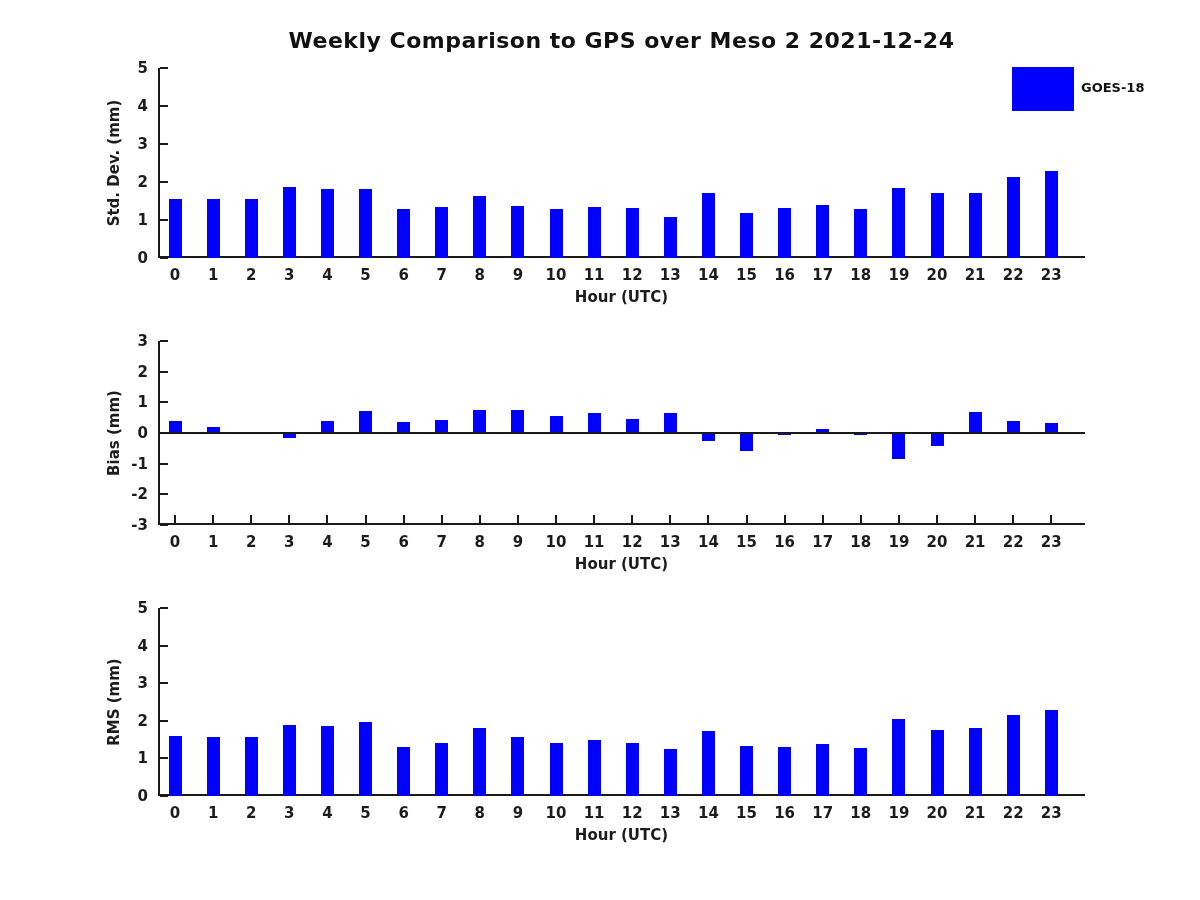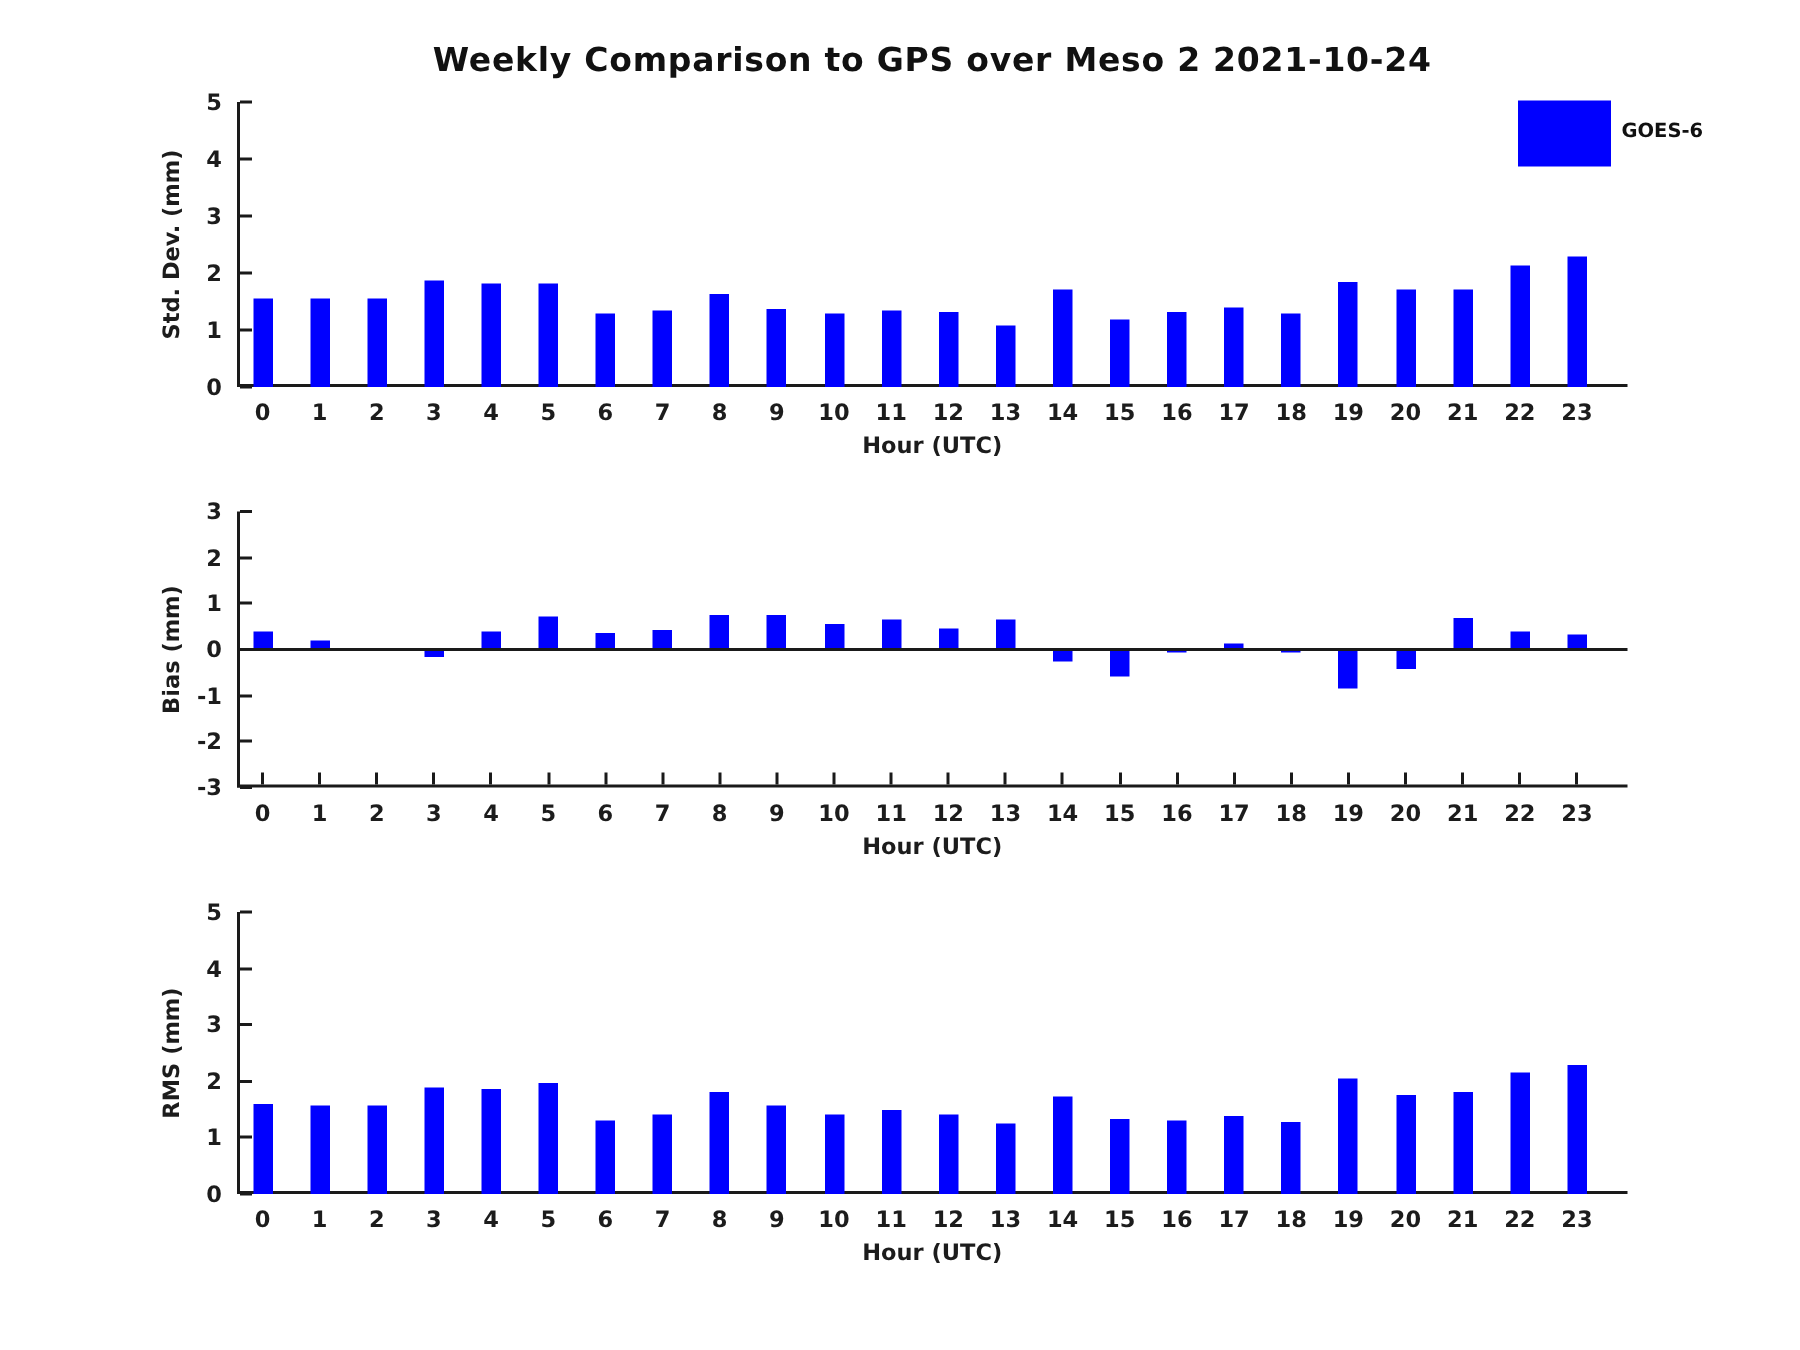--- a/index.html
+++ b/index.html
@@ -40,25 +40,25 @@
   .legend-swatch{position:absolute;left:0;top:0;width:62px;height:44px;}
   .legend-label{
     position:absolute;left:69px;top:13px;font-size:13px;font-weight:bold;
     color:#111;white-space:nowrap;
   }
 </style>
 </head>
 <body>
 
 <div id="figure">
-  <div class="title">Weekly Comparison to GPS over Meso 2 2021-10-24</div>
+  <div class="title">Weekly Comparison to GPS over Meso 2 2021-12-24</div>
 
   <div class="legend">
     <div class="legend-swatch" id="legend-swatch" style="background: rgb(0, 0, 255);"></div>
-    <div class="legend-label">GOES-6</div>
+    <div class="legend-label">GOES-18</div>
   </div>
 
   <div class="panel" id="panel-0" style="top: 68px; height: 190px;">
       <div class="spine-y" style="height: 190px;"></div>
       <div class="spine-x" style="top: 188px;"></div>
       <div class="ytick-mark" style="top: 189px;"></div>
       <div class="ytick-label" style="top: 180px;">0</div>
       <div class="ytick-mark" style="top: 151px;"></div>
       <div class="ytick-label" style="top: 142px;">1</div>
       <div class="ytick-mark" style="top: 113px;"></div>

